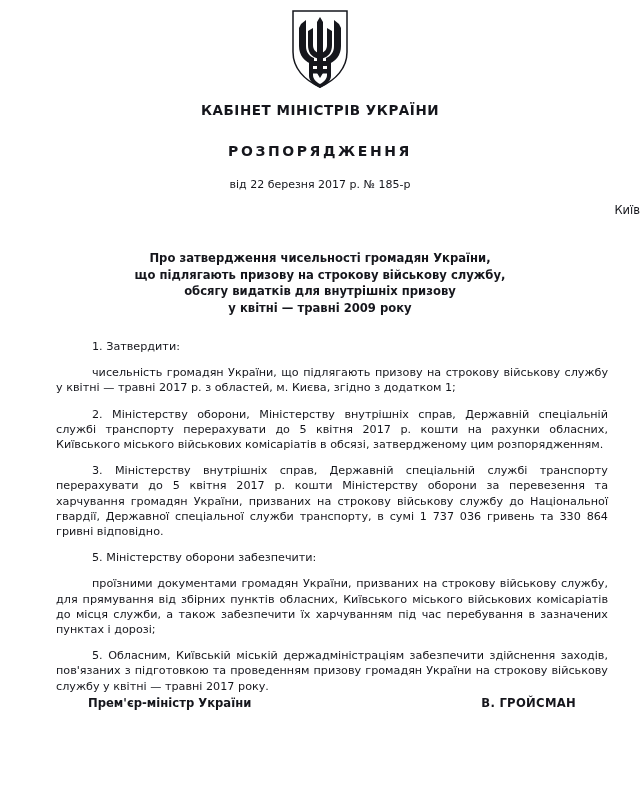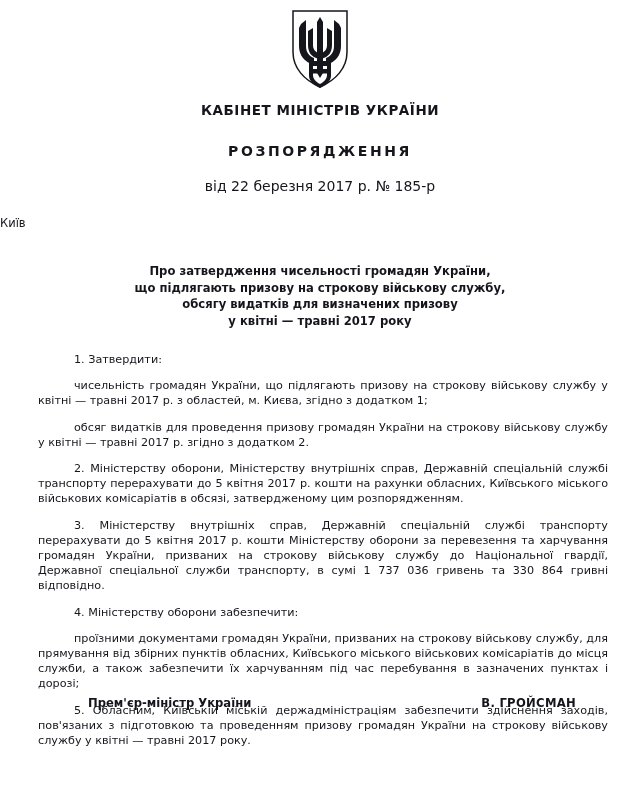--- a/index.html
+++ b/index.html
@@ -50,46 +50,46 @@
   }
   .doc-kind {
     text-align: center;
     font-weight: bold;
     font-size: 14px;
     letter-spacing: 2.6px;
     margin-top: 25px;
   }
   .doc-meta {
     text-align: center;
-    font-size: 14px;
+    font-size: 11px;
     margin-top: 19px;
   }
   .doc-city {
-    text-align: left;
+    text-align: right;
     font-size: 11.5px;
-    margin-top: 22px;
+    margin-top: 12px;
   }
 
   
   .subject {
     margin-top: 33px;
     text-align: center;
     font-weight: bold;
     font-size: 11.6px;
     line-height: 16.5px;
     padding: 0 58px;
   }
   .subject div {
     white-space: nowrap;
   }
 
   
   .body-block {
     margin-top: 23px;
-    padding: 0 32px 0 38px;
+    padding: 0 32px 0 56px;
   }
   p.par {
     margin: 0 0 11px 0;
     font-size: 11.2px;
     line-height: 15.2px;
     text-align: justify;
     text-indent: 36px;
     text-justify: inter-word;
   }
   p.par:last-child {
@@ -146,31 +146,30 @@
 
   <div class="doc-kind">РОЗПОРЯДЖЕННЯ</div>
 
   <div class="doc-meta">від 22 березня 2017 р. № 185-р</div>
 
   <div class="doc-city">Київ</div>
 
   <div class="subject">
     <div>Про затвердження чисельності громадян України,</div>
     <div>що підлягають призову на строкову військову службу,</div>
-    <div>обсягу видатків для визначених призову</div>
-    <div>у квітні — травні 2017 року</div>
+    <div>обсягу видатків для внутрішніх призову</div>
+    <div>у квітні — травні 2009 року</div>
   </div>
 
   <div class="body-block">
     <p class="par">1. Затвердити:</p>
     <p class="par">чисельність громадян України, що підлягають призову на строкову військову службу у квітні — травні 2017 р. з областей, м. Києва, згідно з додатком 1;</p>
-    <p class="par">обсяг видатків для проведення призову громадян України на строкову військову службу у квітні — травні  2017 р. згідно з додатком 2.</p>
     <p class="par">2. Міністерству оборони, Міністерству внутрішніх справ, Державній спеціальній службі транспорту перерахувати до 5 квітня 2017 р. кошти на рахунки обласних, Київського міського військових комісаріатів в обсязі, затвердженому цим розпорядженням.</p>
     <p class="par">3. Міністерству внутрішніх справ, Державній спеціальній службі транспорту перерахувати до 5 квітня 2017 р. кошти Міністерству оборони за перевезення та харчування громадян України, призваних на строкову військову службу до Національної гвардії, Державної спеціальної служби транспорту, в сумі 1 737 036 гривень та 330 864 гривні відповідно.</p>
-    <p class="par">4. Міністерству оборони забезпечити:</p>
+    <p class="par">5. Міністерству оборони забезпечити:</p>
     <p class="par">проїзними документами громадян України, призваних на строкову військову службу, для прямування від збірних пунктів обласних, Київського міського військових комісаріатів до місця служби, а також забезпечити їх харчуванням під час перебування в зазначених пунктах і дорозі;</p>
     <p class="par">5. Обласним, Київській міській держадміністраціям забезпечити здійснення заходів, пов'язаних з підготовкою та проведенням призову громадян України на строкову військову службу у квітні — травні 2017 року.</p>
 
   </div>
 
   <div class="signature">
     <span class="sig-position">Прем'єр-міністр України</span>
     <span class="sig-name">В. ГРОЙСМАН</span>
   </div>
 

